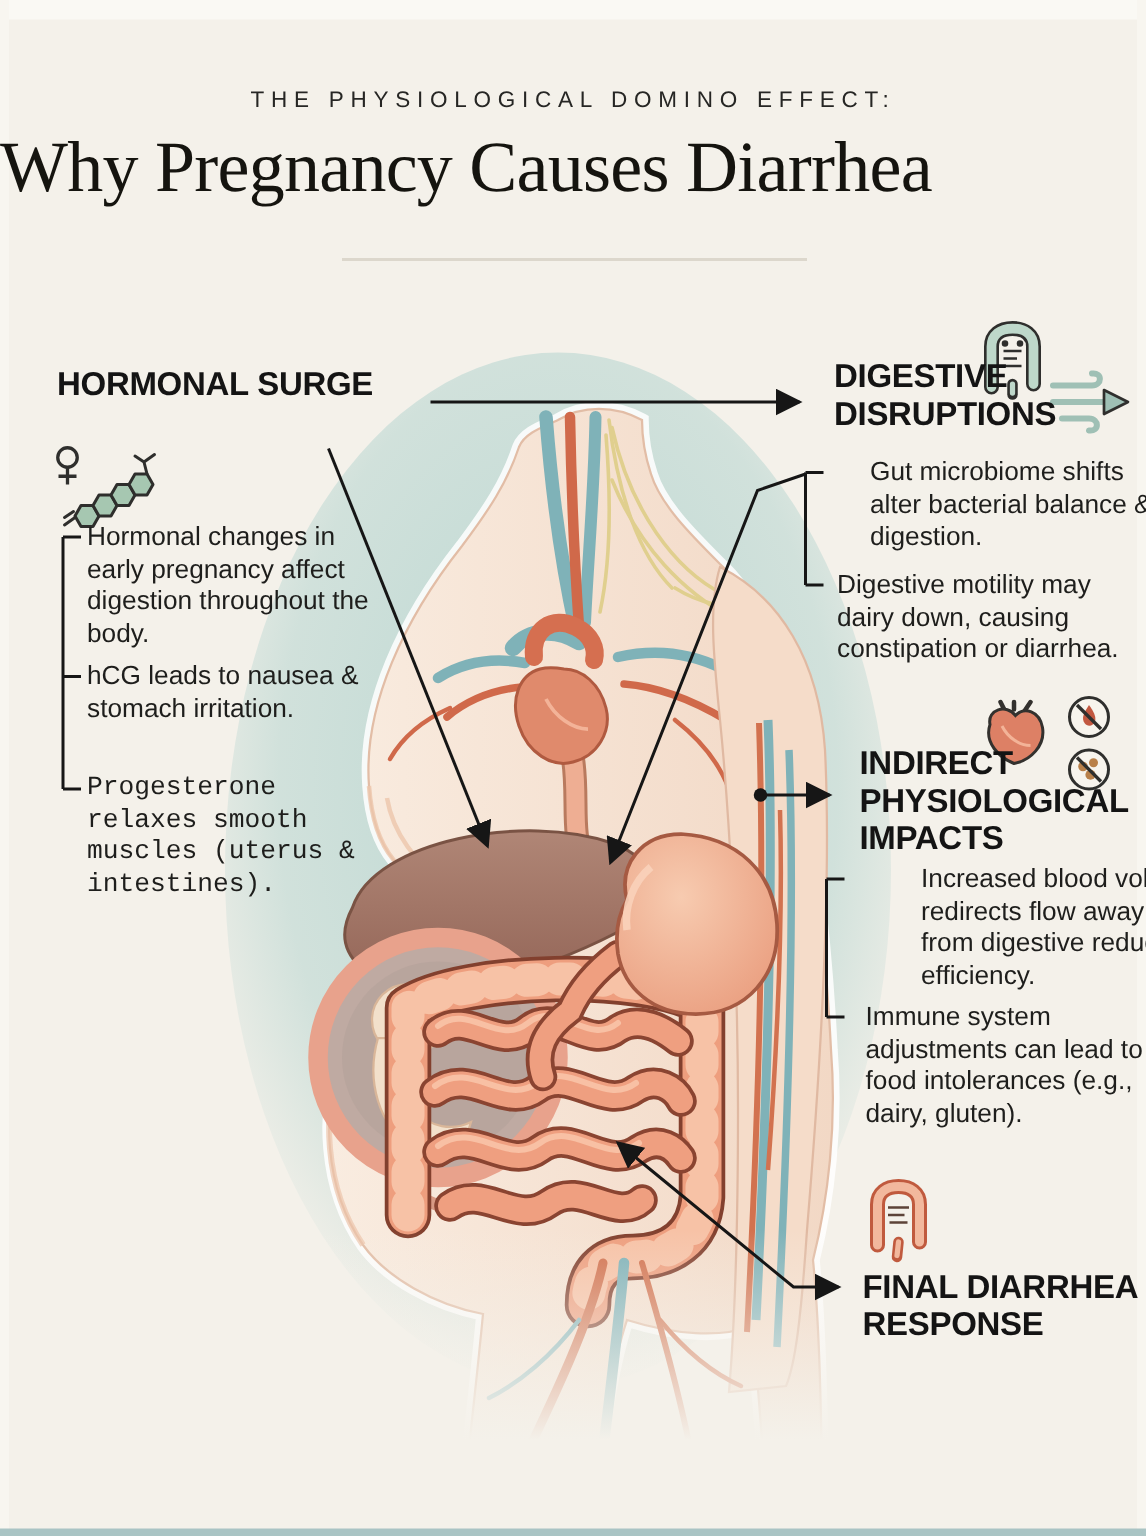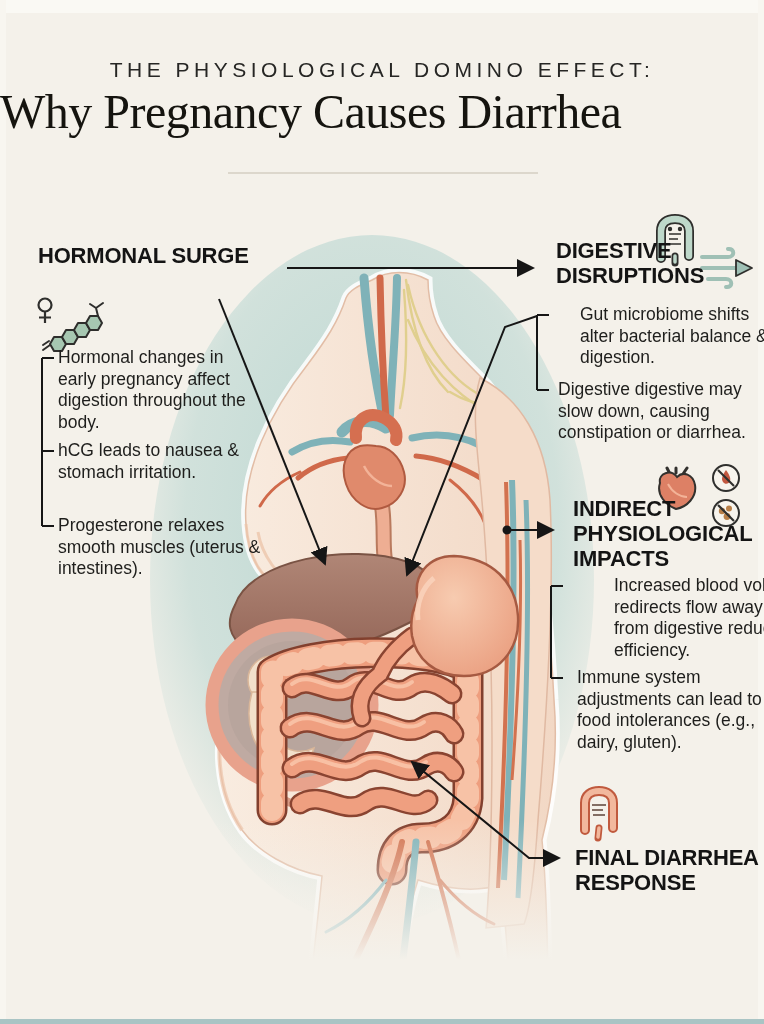--- a/index.html
+++ b/index.html
@@ -8,21 +8,21 @@
     background:#f4f1ea;overflow:hidden;
     font-family:"Liberation Sans",sans-serif;color:#1d1d1b;
   }
   .edge-top{position:absolute;top:0;left:0;right:0;height:13px;background:#faf9f4;}
   .edge-left{position:absolute;top:0;left:0;bottom:0;width:6px;background:#f8f6f0;}
   .edge-right{position:absolute;top:0;right:0;bottom:0;width:6px;background:#f8f6f0;}
   .edge-bottom{position:absolute;left:0;right:0;bottom:0;height:5px;background:#a9c4c4;}
 
   .kicker{
     position:absolute;top:58px;left:0;width:764px;text-align:center;
-    font-size:21px;font-weight:500;letter-spacing:4.5px;color:#262624;
+    font-size:15px;font-weight:500;letter-spacing:4.5px;color:#262624;
   }
   .main-title{
     position:absolute;top:84px;left:0;width:764px;
     font-family:"Liberation Serif",serif;font-size:48px;font-weight:500;color:#15140f;
     letter-spacing:-0.5px;
   }
   .divider{position:absolute;top:172px;left:228px;width:310px;height:2px;background:#dcd7cc;}
 
   .illus{position:absolute;left:150px;top:180px;width:470px;height:840px;}
   .connectors{position:absolute;left:0;top:0;width:764px;height:1024px;pointer-events:none;}
@@ -224,21 +224,21 @@
       <polygon points="40,36 44,29 52,29 56,36 52,43 44,43"></polygon>
       <polygon points="52,29 56,22 64,22 68,29 64,36 56,36"></polygon>
     </g>
     <g stroke="#2e2e2c" stroke-width="2" fill="none" stroke-linecap="round">
       <path d="M9,56 L16,51 M9,51 L15,47"></path>
       <path d="M64,22 L62,14 M62,14 L56,10 M62,14 L69,9"></path>
     </g>
   </svg>
   <div class="bullet" style="left:58px;top:347px;width:208px;">Hormonal changes in early pregnancy affect digestion throughout the body.</div>
   <div class="bullet" style="left:58px;top:440px;width:208px;">hCG leads to nausea &amp; stomach irritation.</div>
-  <div class="bullet" style="left:58px;top:515px;width:208px;">Progesterone relaxes smooth muscles (uterus &amp; intestines).</div>
+  <div class="bullet" style="left:58px;top:515px;width:208px;font-family:Liberation Mono, monospace;">Progesterone relaxes smooth muscles (uterus &amp; intestines).</div>
 
   <svg class="gut-icon-teal" viewBox="0 0 54 54">
     <path d="M13,44 L13,17 C13,9 19,5 27,5 C35,5 41,9 41,17 L41,42" fill="none" stroke="#2f2f2d" stroke-width="10" stroke-linecap="round"></path>
     <path d="M13,44 L13,17 C13,9 19,5 27,5 C35,5 41,9 41,17 L41,42" fill="none" stroke="#bed8ca" stroke-width="6.5" stroke-linecap="round"></path>
     <path d="M27,42 L27,49" stroke="#2f2f2d" stroke-width="7" stroke-linecap="round"></path>
     <path d="M27,42 L27,48" stroke="#bed8ca" stroke-width="3.5" stroke-linecap="round"></path>
     <g stroke="#2f2f2d" stroke-width="1.6" fill="none">
       <path d="M21,20 h12 M21,25 h9 M22,30 h11"></path>
       <circle cx="22" cy="15" r="1.4" fill="#2f2f2d"></circle>
         <circle cx="32" cy="15" r="1.4" fill="#2f2f2d"></circle>
@@ -247,21 +247,21 @@
   <svg class="wind-icon" viewBox="0 0 58 44">
     <g stroke="#9fc0b5" stroke-width="4" fill="none" stroke-linecap="round">
       <path d="M4,11 H30 C37,11 37,2 30,3"></path>
       <path d="M4,22 H38"></path>
       <path d="M10,33 H28 C35,33 35,42 28,41"></path>
     </g>
     <polygon points="38,14 54,22 38,30" fill="#9fc0b5" stroke="#2f2f2d" stroke-width="1.8" stroke-linejoin="round"></polygon>
   </svg>
   <div class="sec-head digestive-head">DIGESTIVE DISRUPTIONS</div>
   <div class="bullet" style="left:580px;top:304px;width:200px;">Gut microbiome shifts alter bacterial balance &amp; digestion.</div>
-  <div class="bullet" style="left:558px;top:379px;width:200px;">Digestive digestive may slow down, causing constipation or diarrhea.</div>
+  <div class="bullet" style="left:558px;top:379px;width:200px;">Digestive motility may dairy down, causing constipation or diarrhea.</div>
 
   <svg class="heart-icon" viewBox="0 0 54 48">
     <path d="M20,8 L17,2 M33,8 L37,2 M26,7 L26,2" stroke="#33312e" stroke-width="3" stroke-linecap="round" fill="none"></path>
     <path d="M27,11 C21,3 8,7 10,17 C6,29 16,39 26,43 C37,41 47,31 45,19 C43,8 33,5 27,11 Z" fill="#dd8065" stroke="#33312e" stroke-width="2"></path>
     <path d="M18,18 C22,26 30,31 37,31" fill="none" stroke="#f3b398" stroke-width="2"></path>
   </svg>
   <svg class="noblood-icon" viewBox="0 0 32 32">
     <circle cx="16" cy="16" r="13" fill="#f7f4ed" stroke="#2f2f2d" stroke-width="2"></circle>
     <path d="M16,8 C12,14 11,17 13,20 C15,23 19,22 20,19 C21,16 19,12 16,8 Z" fill="#c25840"></path>
     <path d="M8,8 L24,24" stroke="#2f2f2d" stroke-width="2.2"></path>

